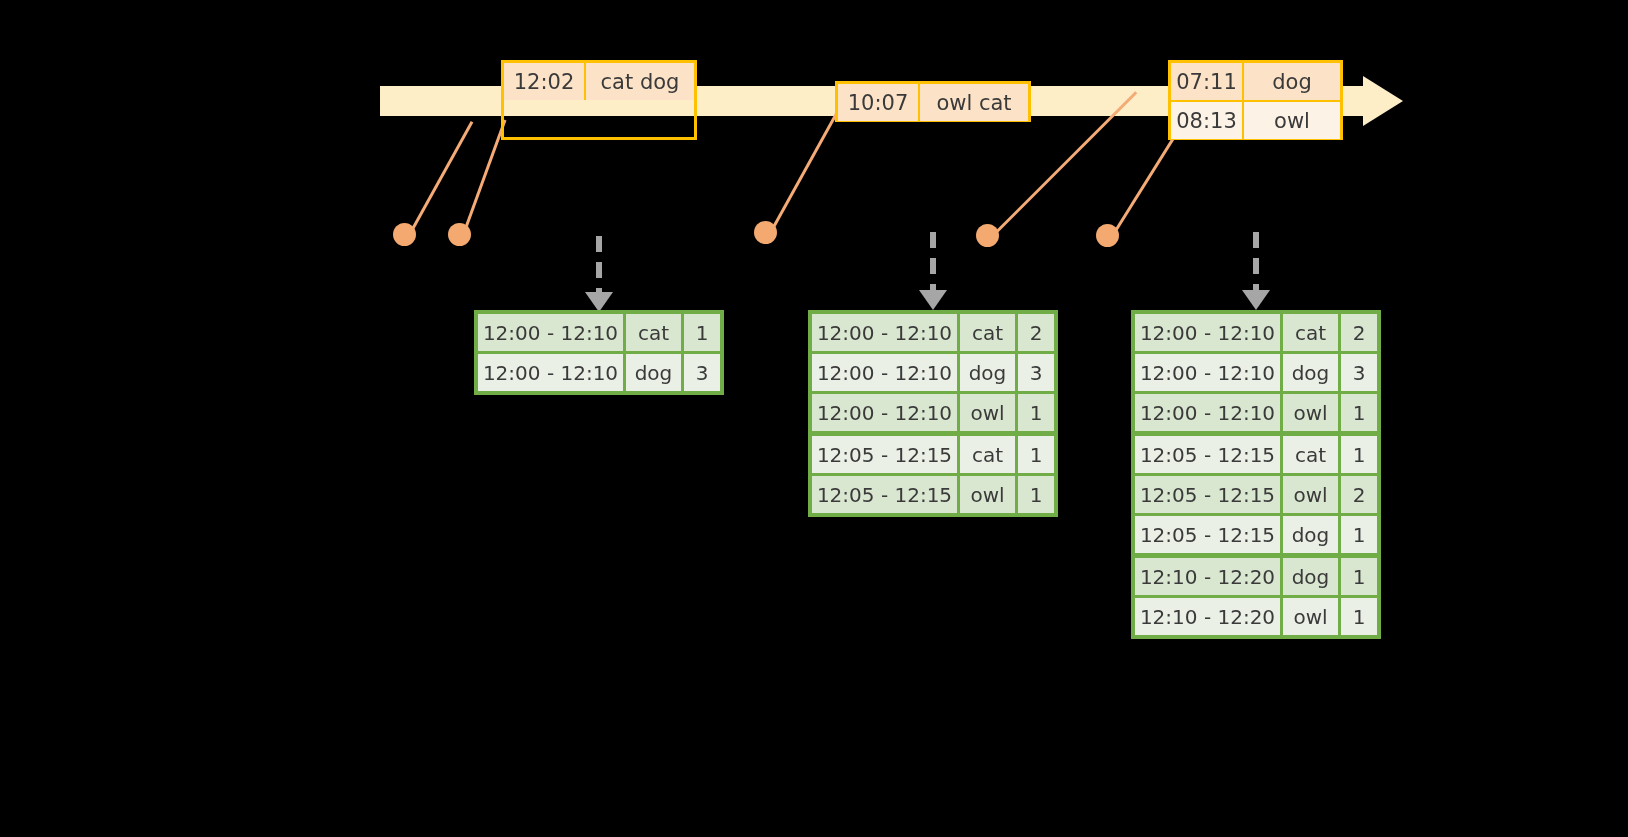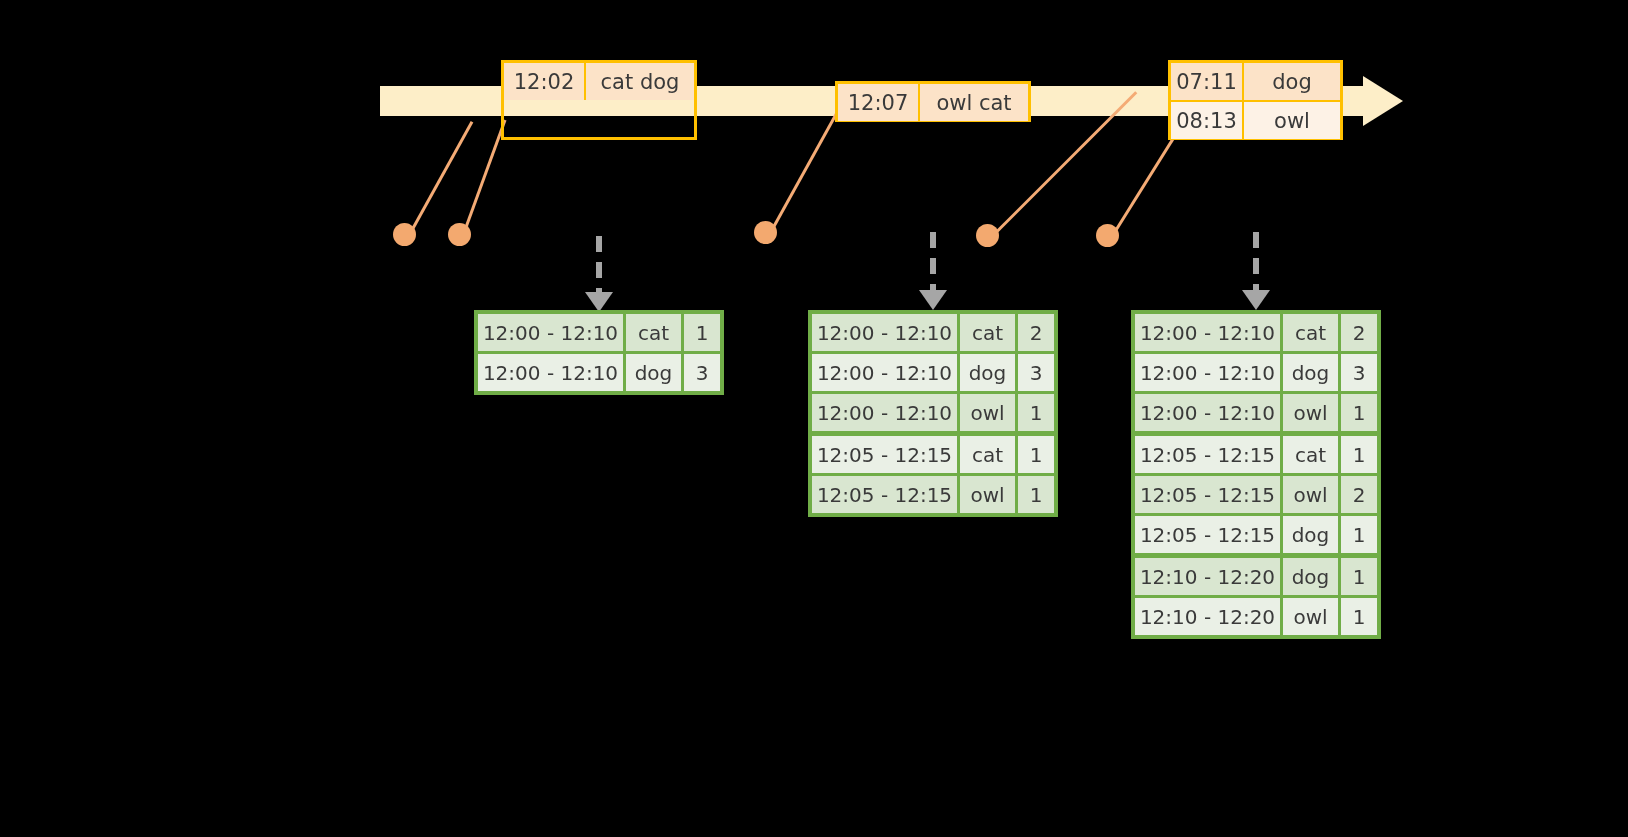--- a/index.html
+++ b/index.html
@@ -67,21 +67,21 @@
 
   <div class="event-box" style="left:501px;top:60px;width:196px;height:80px;">
     <div class="event-row">
       <div class="event-cell time ev-shade-a" style="width:82px;">12:02</div>
       <div class="event-cell ev-shade-a" style="width:108px;text-align:right;">cat dog</div>
     </div>
   </div>
 
   <div class="event-box" style="left:835px;top:81px;width:196px;height:41px;">
     <div class="event-row">
-      <div class="event-cell time ev-shade-a" style="width:82px;">12:07</div>
+      <div class="event-cell time ev-shade-a" style="width:82px;">10:07</div>
       <div class="event-cell ev-shade-a" style="width:108px;">owl cat</div>
     </div>
   </div>
 
   <div class="event-box" style="left:1168px;top:60px;width:175px;height:80px;">
     <div class="event-row">
       <div class="event-cell time ev-shade-a" style="width:73px;">07:11</div>
       <div class="event-cell ev-shade-a" style="width:96px;">dog</div>
     </div>
     <div class="event-row">

